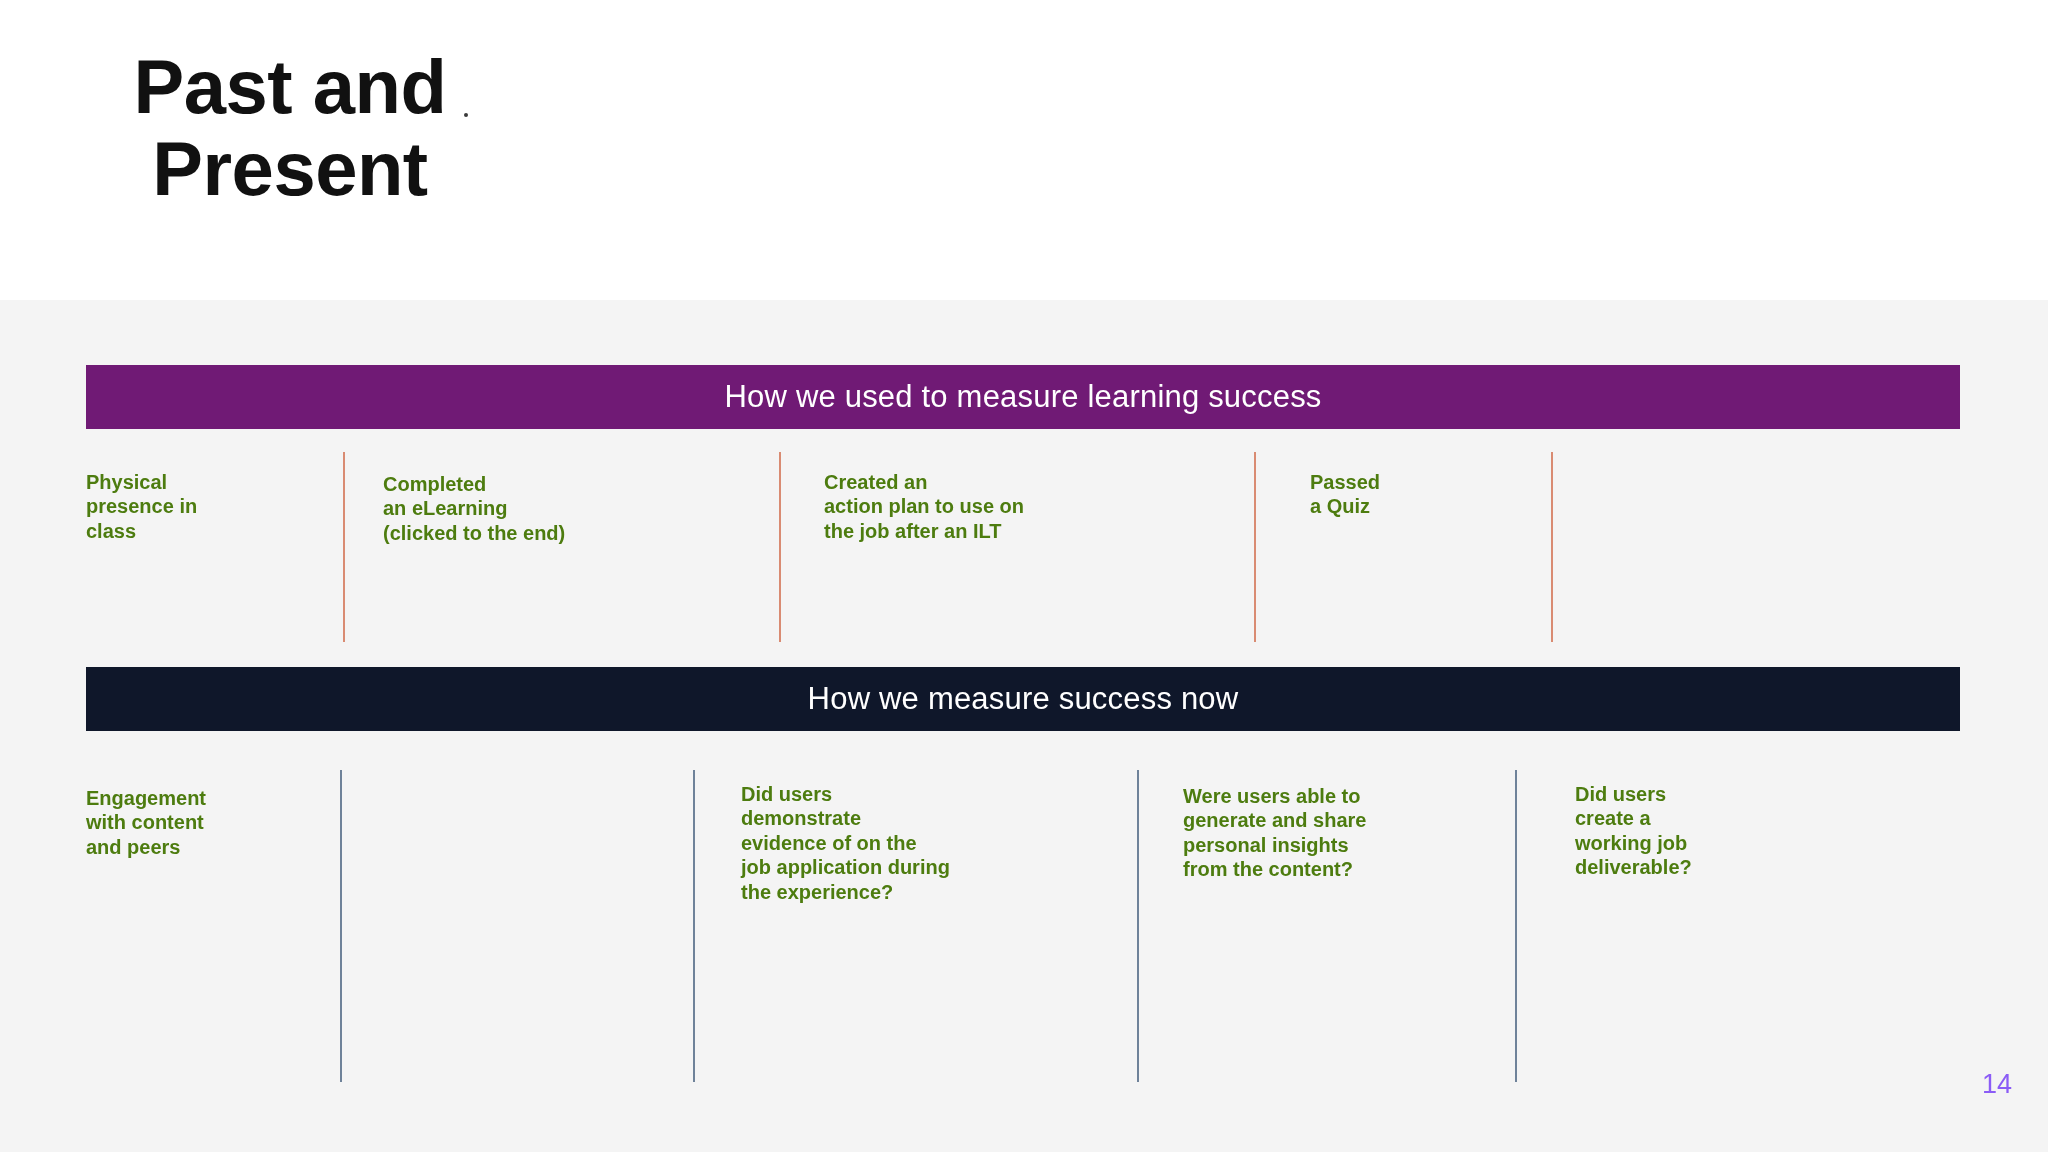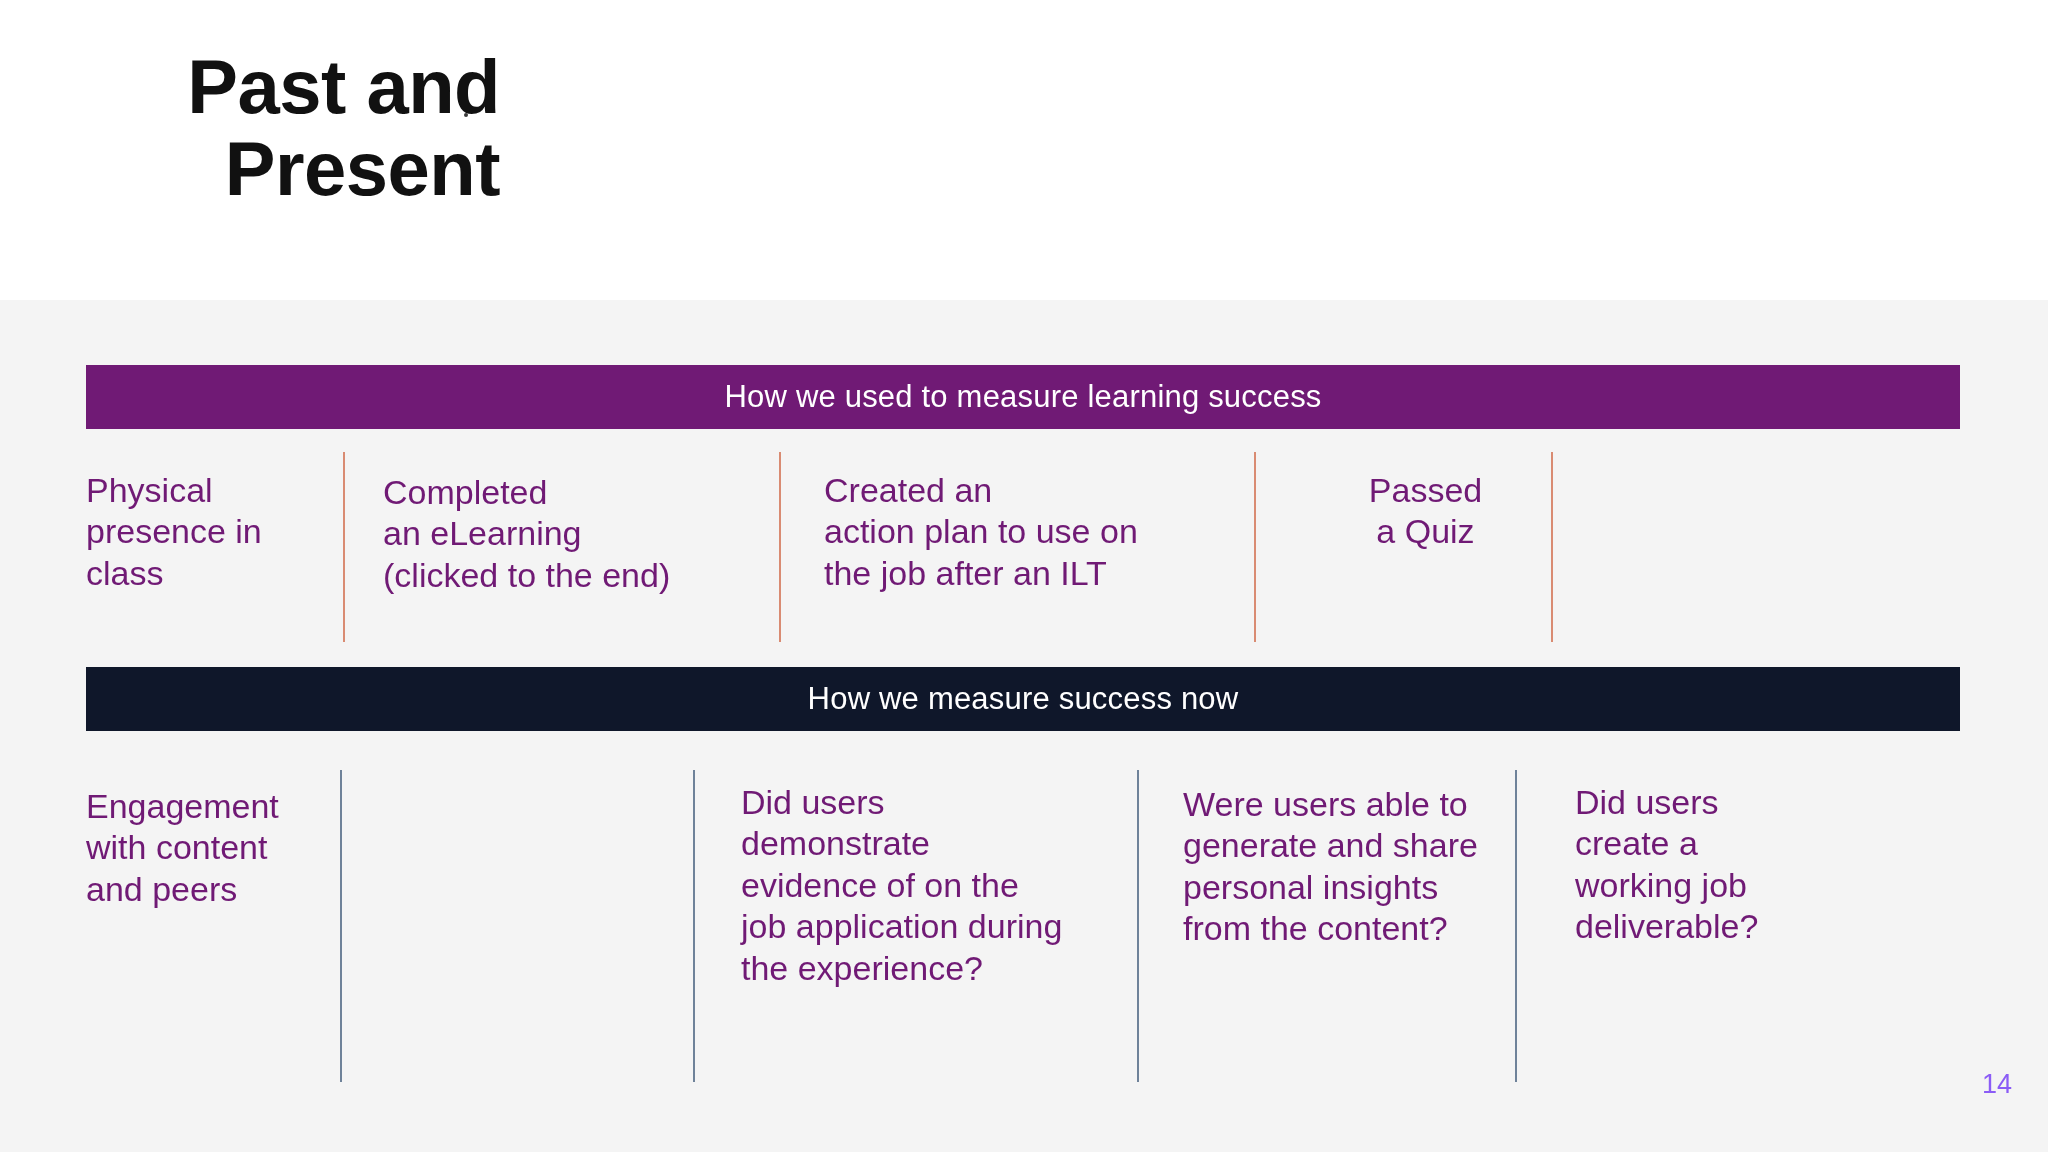--- a/index.html
+++ b/index.html
@@ -29,21 +29,21 @@
     width: 2048px;
     height: 300px;
     background: #ffffff;
   }
 
   .slide-title {
     position: absolute;
     left: 80px;
     top: 46px;
     width: 420px;
-    text-align: right;
+    text-align: center;
     font-size: 76px;
     font-weight: bold;
     line-height: 1.08;
     color: #111111;
     letter-spacing: -0.5px;
   }
 
   .title-dot {
     position: absolute;
     left: 464px;
@@ -103,23 +103,24 @@
   }
 
   .row-now {
     top: 764px;
     height: 324px;
   }
 
   .col {
     position: relative;
     box-sizing: border-box;
-    font-size: 34px;
+    font-size: 20px;
     line-height: 1.22;
-    color: #701a75;
+    color: #4d7c0f;
+    font-weight: bold;
   }
 
   
   .col .rule {
     position: absolute;
     left: 0;
     width: 2px;
   }
 
   .row-past .col .rule {
@@ -142,21 +143,21 @@
   
   .row-past .c1 { width: 257px; }
   .row-past .c2 { width: 436px; }
   .row-past .c3 { width: 475px; }
   .row-past .c4 { width: 297px; }
   .row-past .c5 { width: 409px; }
 
   .row-past .c1 .txt { padding: 22px 20px 0 0; }
   .row-past .c2 .txt { padding: 24px 18px 0 40px; }
   .row-past .c3 .txt { padding: 22px 18px 0 45px; }
-  .row-past .c4 .txt { padding: 22px 10px 0 56px; text-align: center; }
+  .row-past .c4 .txt { padding: 22px 10px 0 56px; }
   .row-past .c5 .txt { padding: 16px 10px 0 45px; }
 
   
   .row-now .c1 { width: 254px; }
   .row-now .c2 { width: 353px; }
   .row-now .c3 { width: 444px; }
   .row-now .c4 { width: 378px; }
   .row-now .c5 { width: 408px; }
 
   .row-now .c1 .txt { padding: 22px 16px 0 0; }

